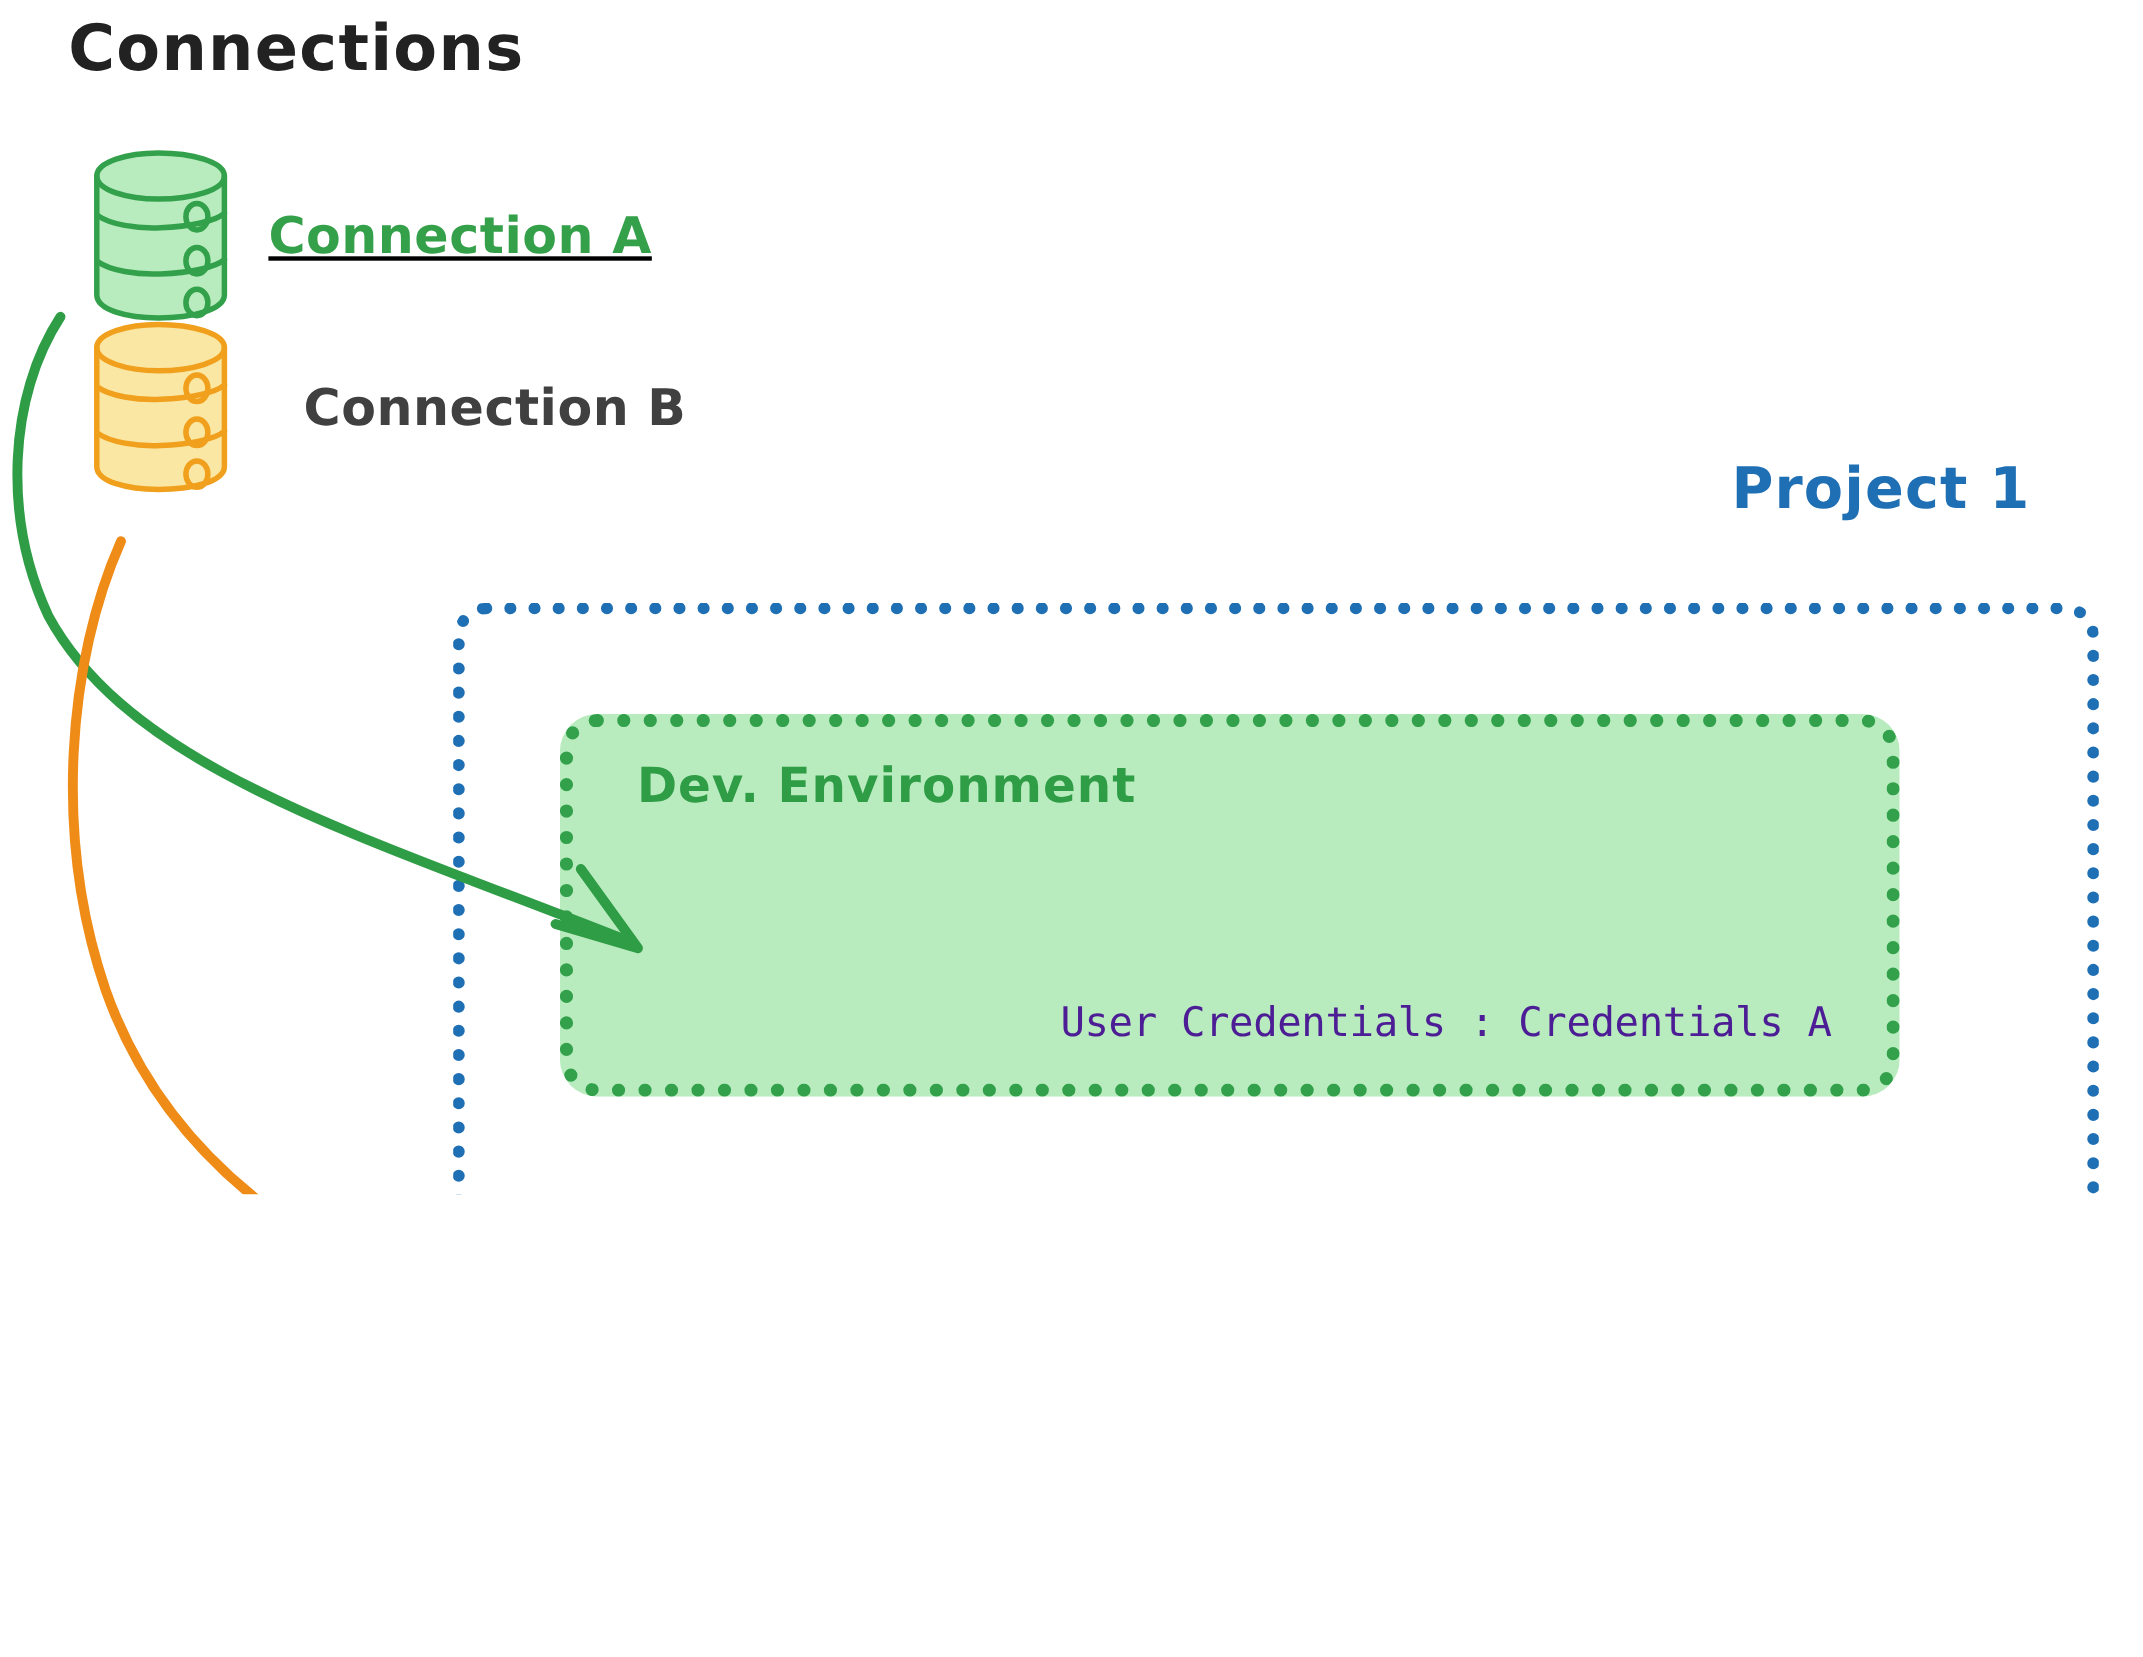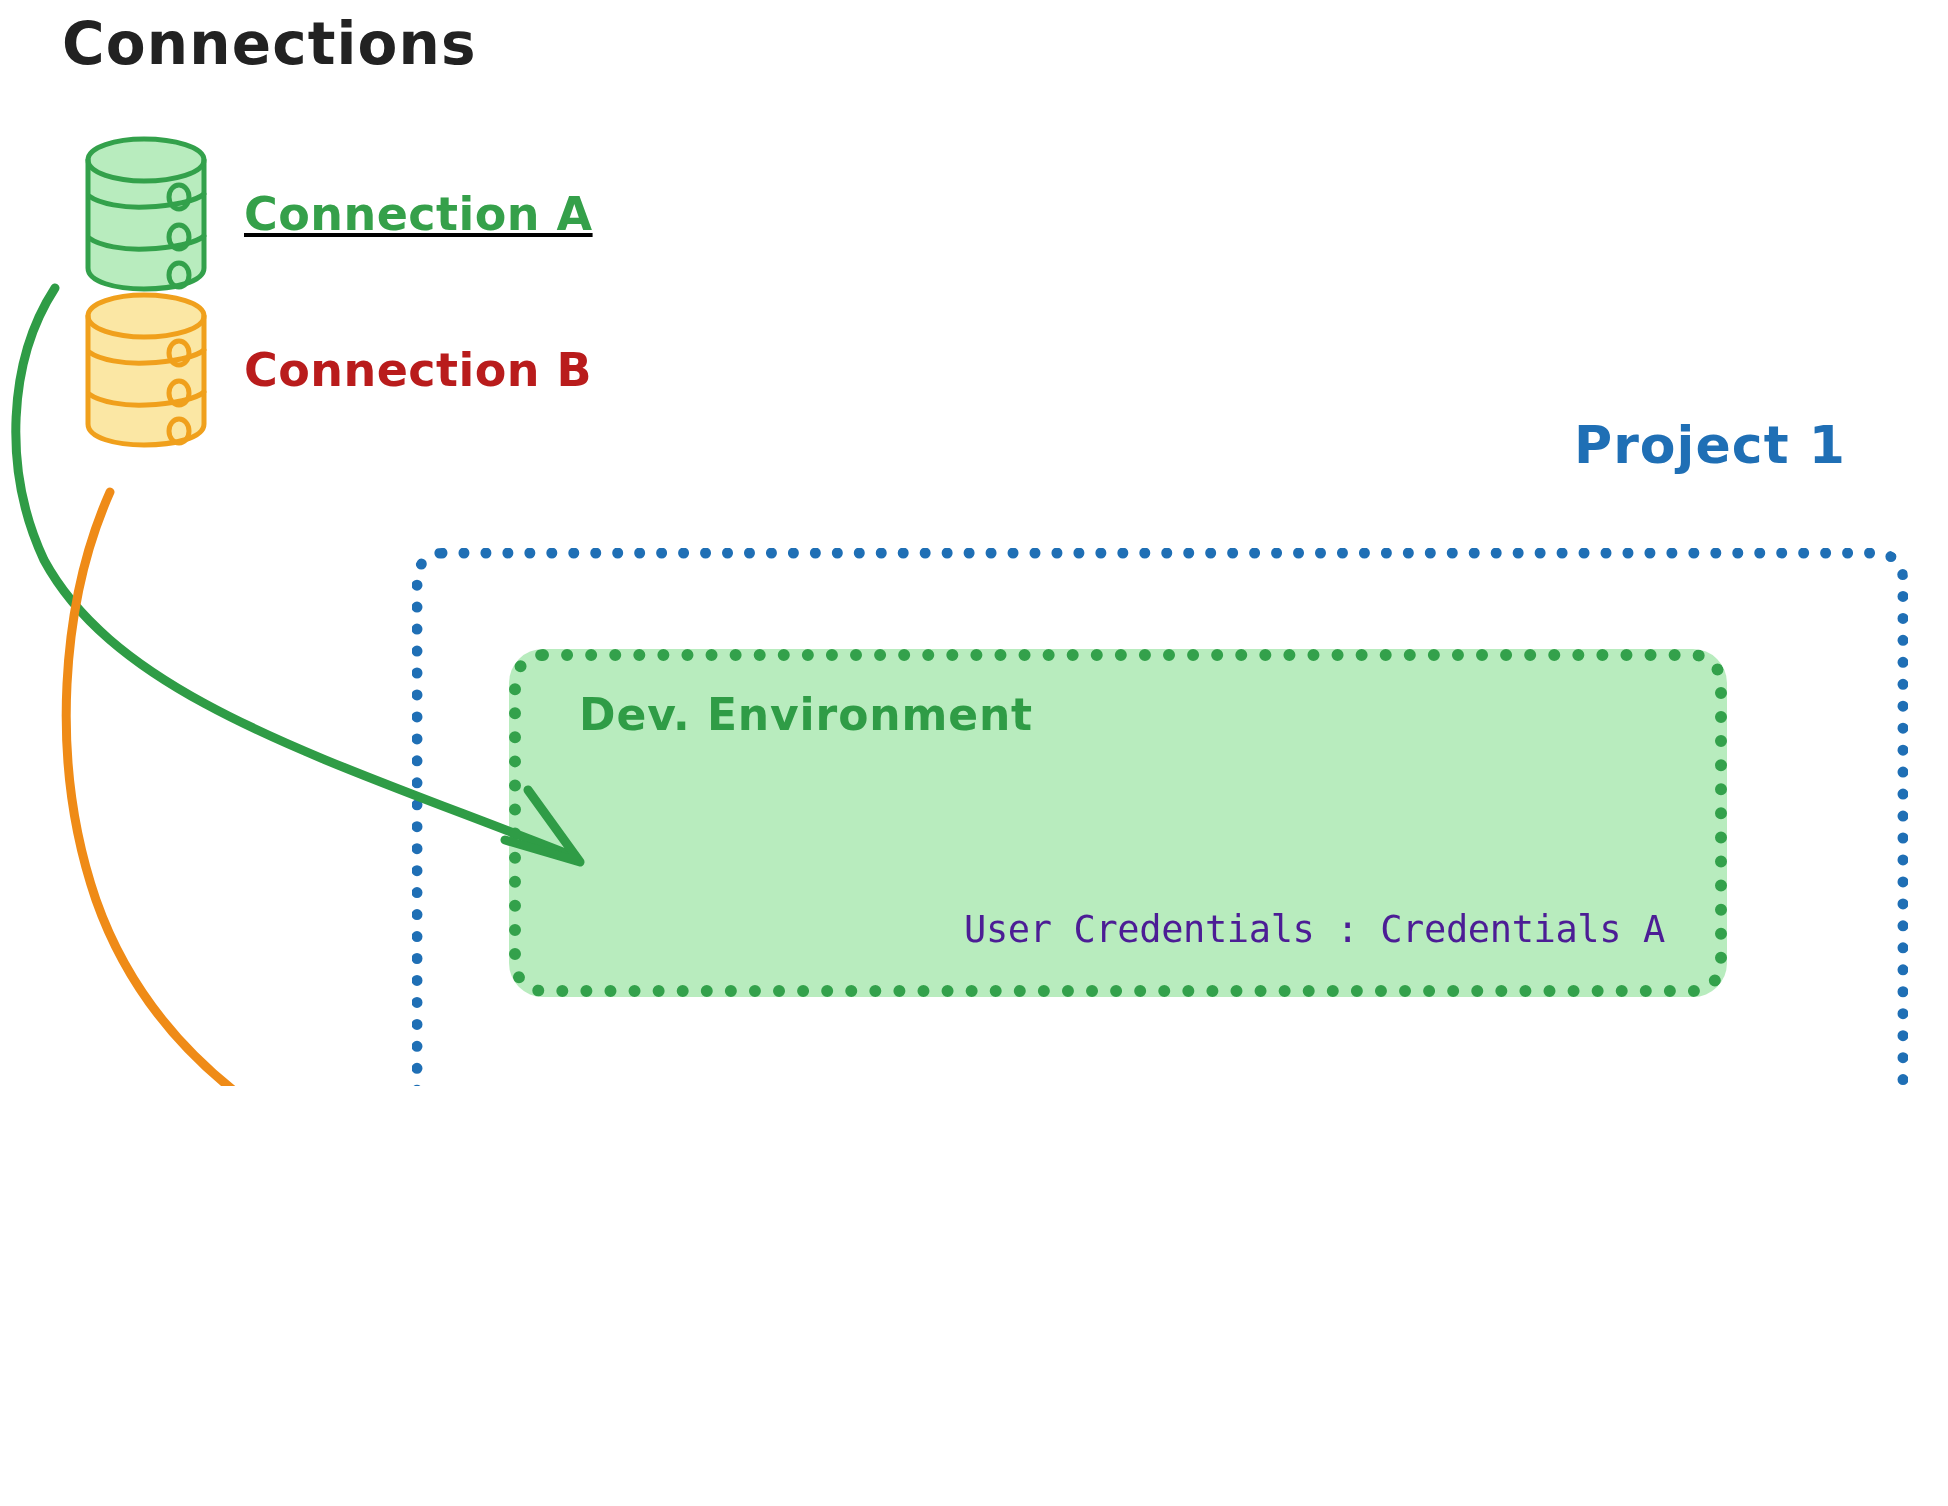--- a/index.html
+++ b/index.html
@@ -47,21 +47,21 @@
 
   .db-icon { display: block; }
 
   .conn-label {
     font-size: 46px;
     font-weight: 700;
     white-space: nowrap;
     letter-spacing: 0.01em;
   }
   .conn-label.green  { color: #35a04a; }
-  .conn-label.orange { color: #b91c1c; }
+  .conn-label.orange { color: #404040; margin-left: 32px; }
 
   
   #project-label {
     position: absolute;
     left: 1574px;
     top: 415px;
     font-size: 52px;
     font-weight: 700;
     color: #1f6fb5;
     white-space: nowrap;

